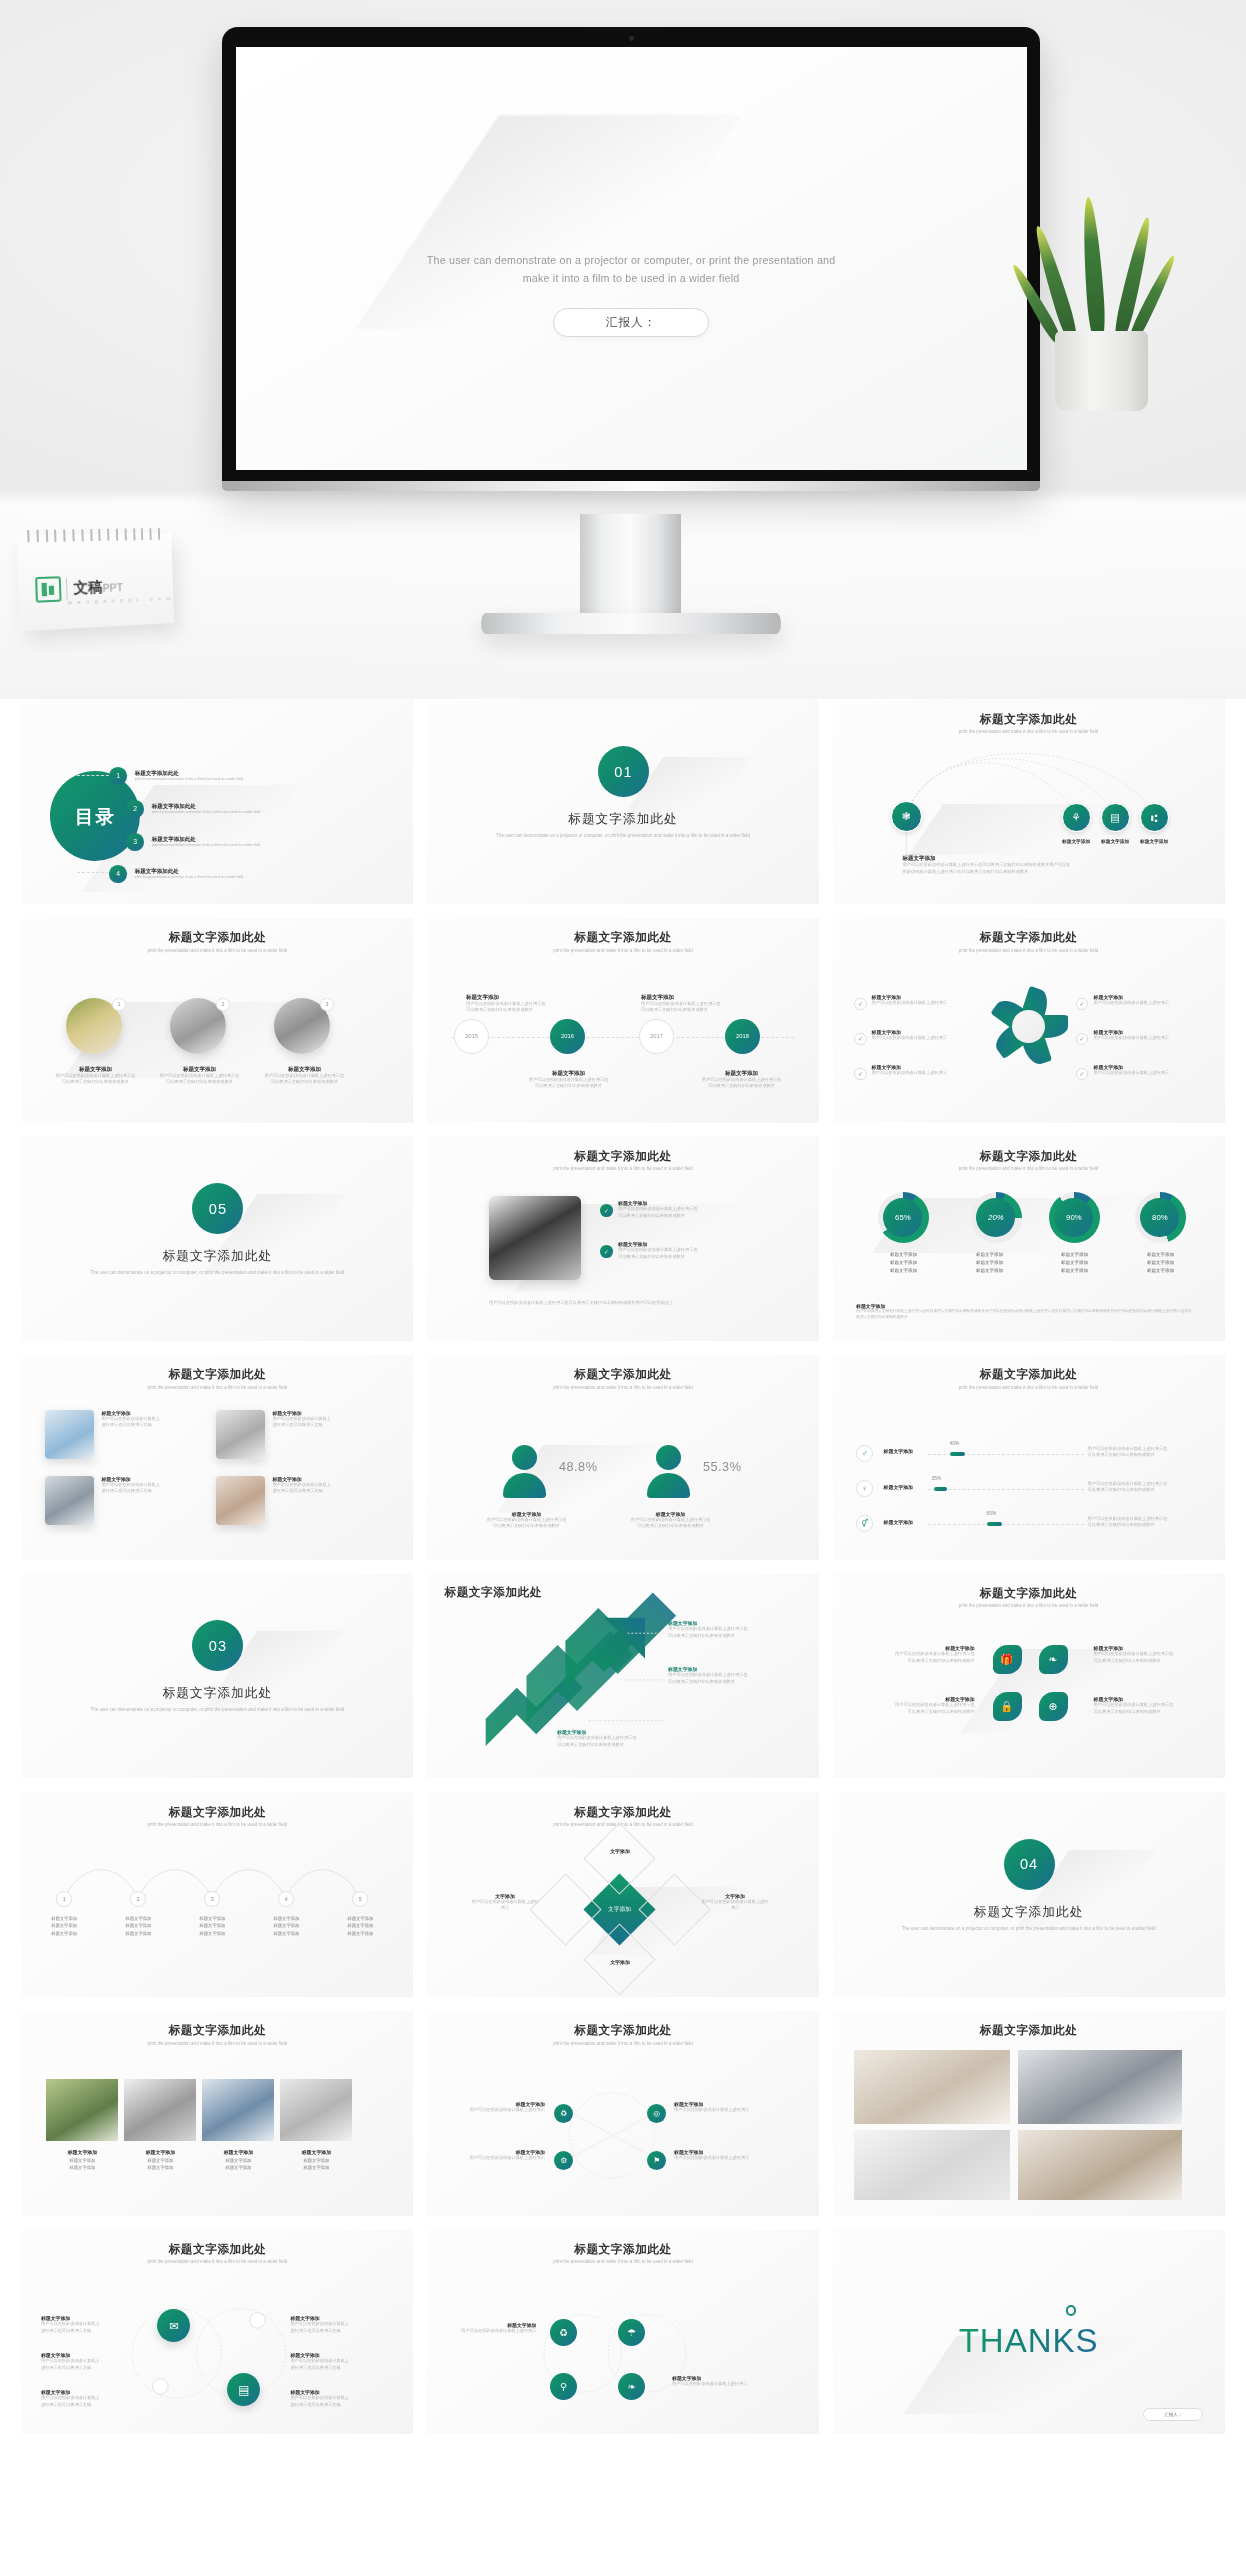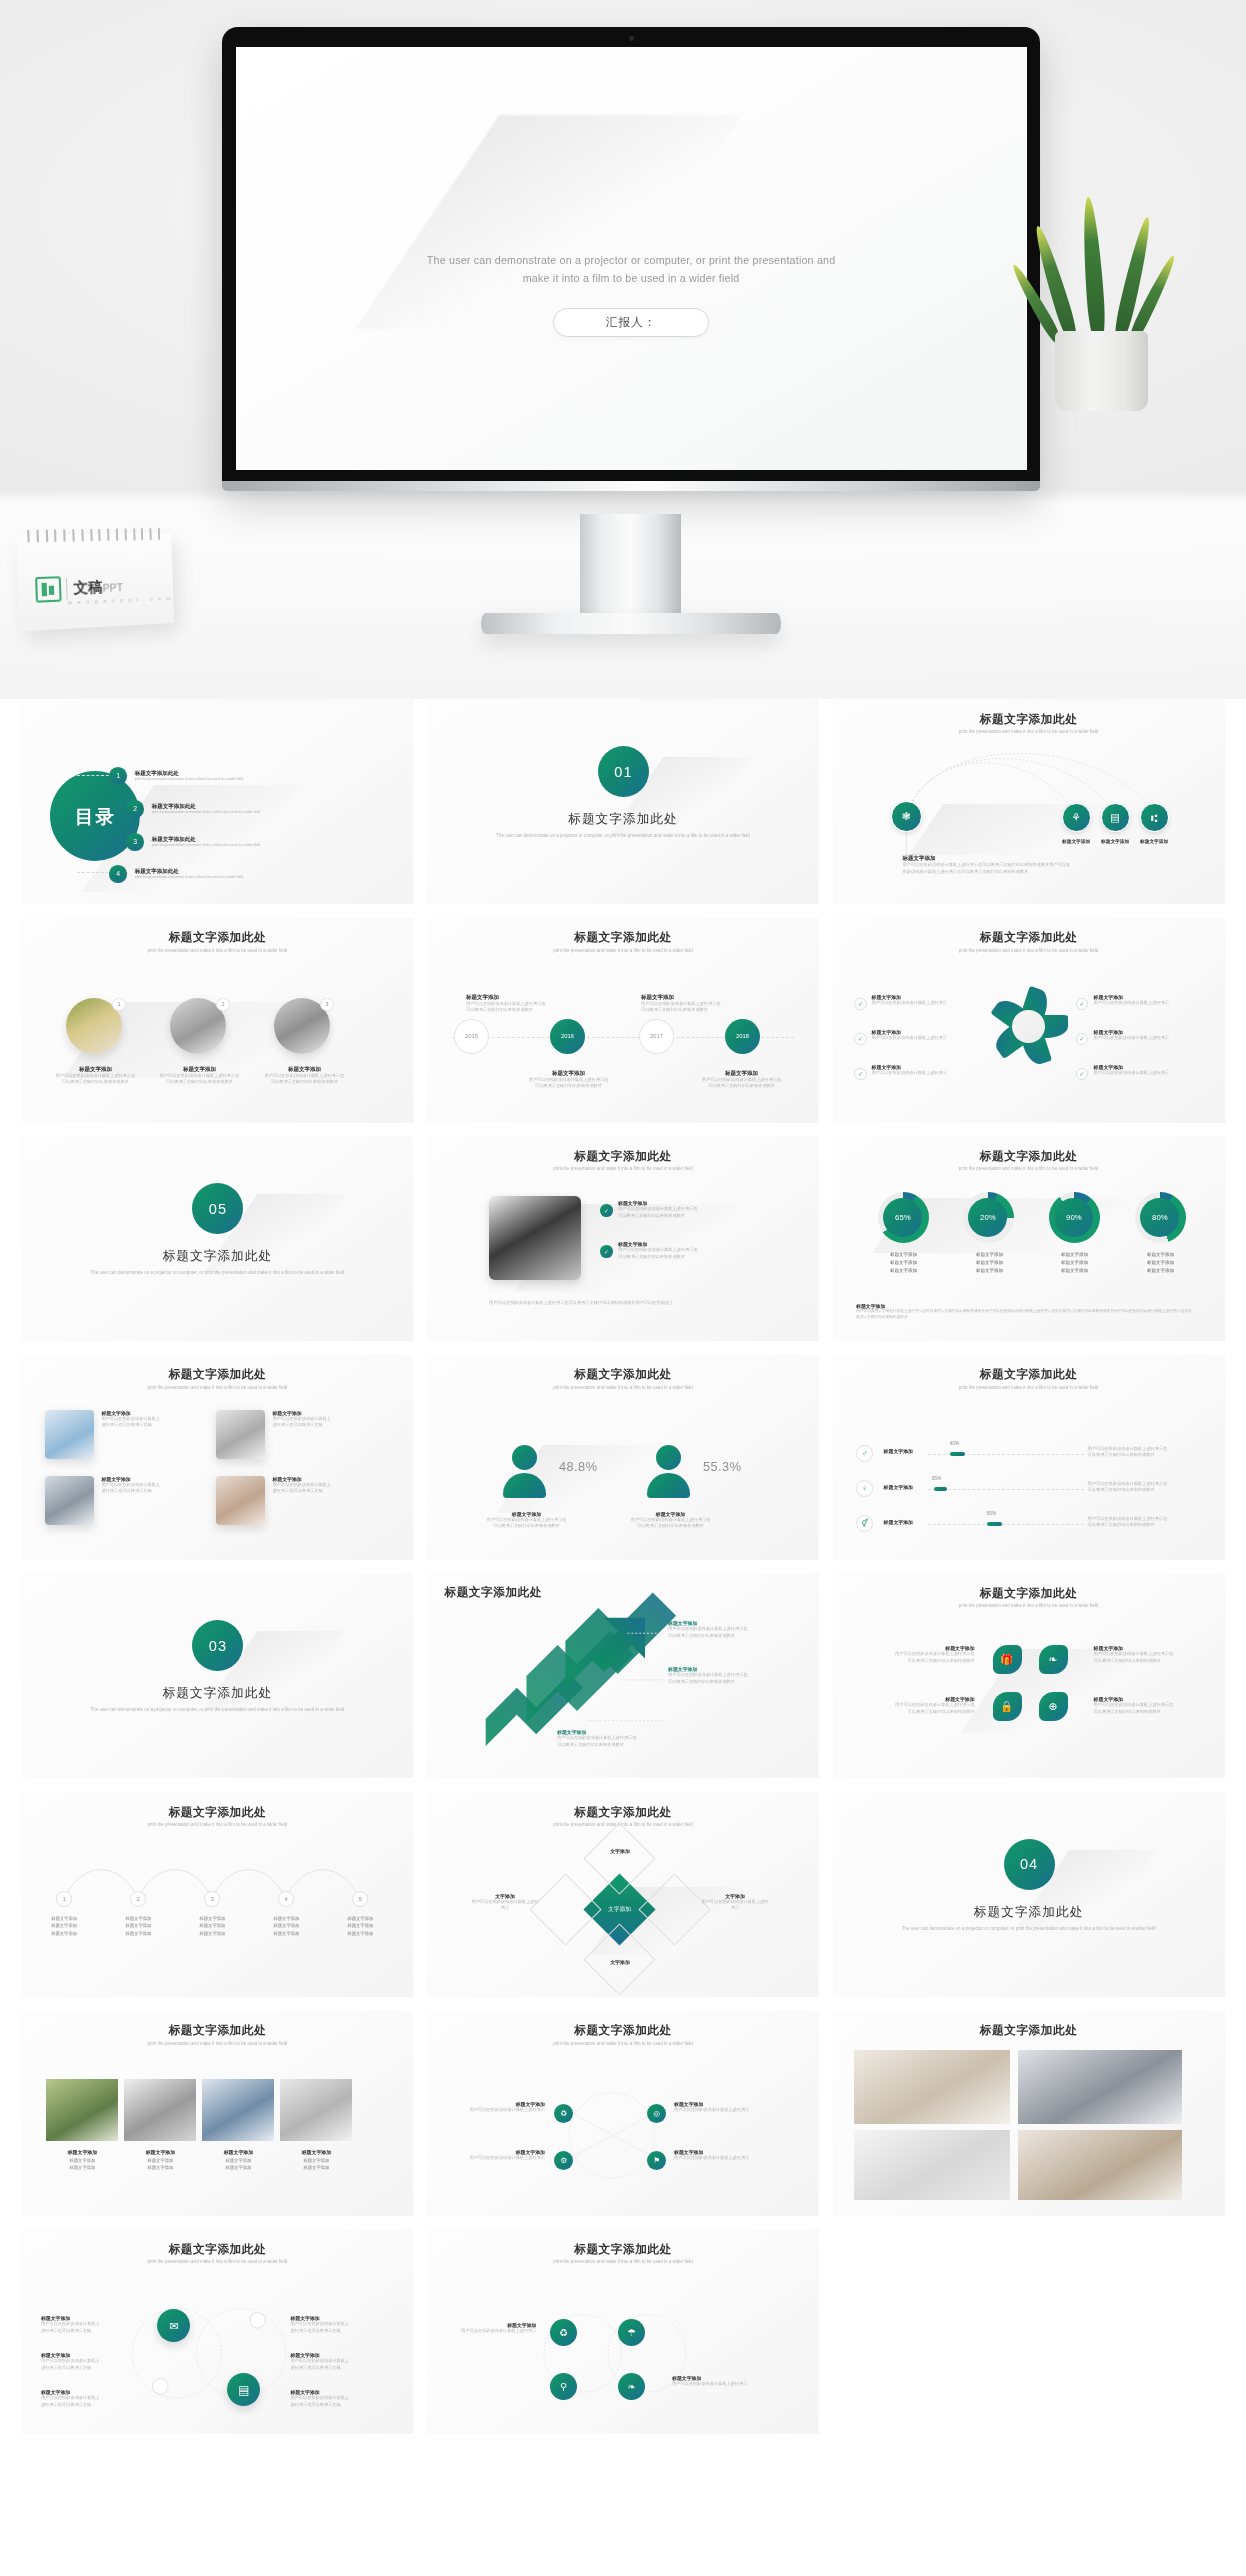--- a/index.html
+++ b/index.html
@@ -486,21 +486,21 @@
     <div class="h-txt" style="position:absolute;left:62px;top:164px;width:282px">用户可以在投影仪或者计算机上进行演示也可以将演示文稿打印出来制作成胶片用户可以在投影仪上</div>
   </div>
 
   <div class="slide">
     <div class="s-title">标题文字添加此处</div>
     <div class="s-sub">print the presentation and make it into a film to be used in a wider field</div>
     <div class="longshadow" style="left:58px;top:62px;width:292px;height:55px;"></div>
     <div class="donut" style="left:45px;background:conic-gradient(#1b6f91 0deg 30deg,#13996c 30deg 234deg,#ededed 234deg 360deg);">
       <div class="donut-in grad">65%</div>
     </div>
-    <div class="donut" style="left:130px;background:conic-gradient(#1b6f91 0deg 20deg,#13996c 20deg 92deg,#ededed 92deg 360deg);">
+    <div class="donut" style="left:138px;background:conic-gradient(#1b6f91 0deg 20deg,#13996c 20deg 92deg,#ededed 92deg 360deg);font-style:italic;">
       <div class="donut-in grad">20%</div>
     </div>
     <div class="donut" style="left:216px;background:conic-gradient(#1b6f91 0deg 40deg,#13996c 40deg 324deg,#ededed 324deg 360deg);">
       <div class="donut-in grad">90%</div>
     </div>
     <div class="donut" style="left:302px;background:conic-gradient(#1b6f91 0deg 28deg,#13996c 28deg 162deg,#ededed 162deg 360deg);">
       <div class="donut-in grad">80%</div>
     </div>
     <div class="donut-cap" style="left:35px;">
       <div>标题文字添加</div>
@@ -896,15 +896,21 @@
     <div style="position:absolute;left:19.5px;top:93px;width:90px;text-align:right">
       <div class="h-lbl-sm">标题文字添加</div>
       <div class="h-txt">用户可以在投影仪或者计算机上进行演示</div>
     </div>
     <div style="position:absolute;left:245px;top:146px;width:90px">
       <div class="h-lbl-sm">标题文字添加</div>
       <div class="h-txt">用户可以在投影仪或者计算机上进行演示</div>
     </div>
   </div>
 
+  <div class="slide">
+    <div class="longshadow" style="left:97px;top:107px;width:195px;height:78px;"></div>
+    <div class="thx-deg"></div>
+    <div class="thx">THANKS</div>
+    <div class="thx-btn">汇报人：</div>
+  </div>
 
 </div>
 
 
 </body></html>

